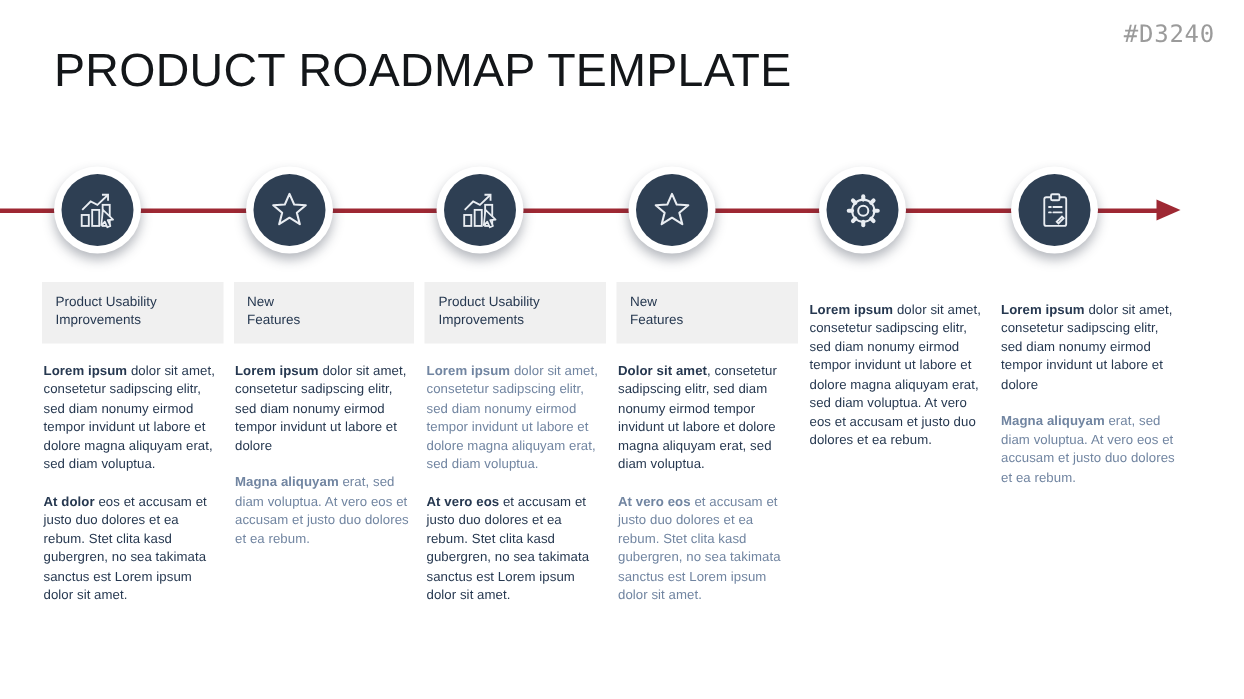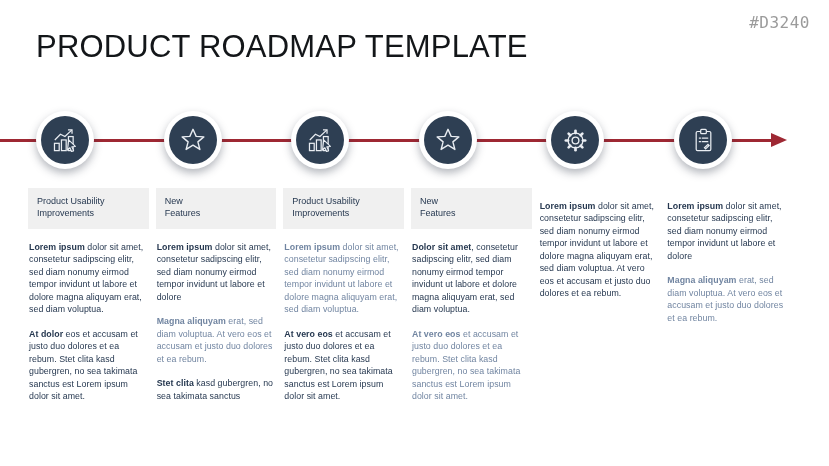--- a/index.html
+++ b/index.html
@@ -156,21 +156,20 @@
           <p><strong>Lorem ipsum</strong><span> dolor sit amet, consetetur sadipscing elitr, sed diam nonumy eirmod tempor invidunt ut labore et dolore magna aliquyam erat, sed diam voluptua.</span></p>
           <p><strong>At dolor</strong><span> eos et accusam et justo duo dolores et ea rebum. Stet clita kasd gubergren, no sea takimata sanctus est Lorem ipsum dolor sit amet.</span></p>
         </div>
       </div>
       <div>
         <div class="col-header">New
 Features</div>
         <div class="col-body">
           <p><strong>Lorem ipsum</strong><span> dolor sit amet, consetetur sadipscing elitr, sed diam nonumy eirmod tempor invidunt ut labore et dolore</span></p>
           <p class="light"><strong>Magna aliquyam</strong><span> erat, sed diam voluptua. At vero eos et accusam et justo duo dolores et ea rebum.</span></p>
-          <p><strong>Stet clita</strong><span> kasd gubergren, no sea takimata sanctus</span></p>
         </div>
       </div>
       <div>
         <div class="col-header">Product Usability
 Improvements</div>
         <div class="col-body">
           <p class="light"><strong>Lorem ipsum</strong><span> dolor sit amet, consetetur sadipscing elitr, sed diam nonumy eirmod tempor invidunt ut labore et dolore magna aliquyam erat, sed diam voluptua.</span></p>
           <p><strong>At vero eos</strong><span> et accusam et justo duo dolores et ea rebum. Stet clita kasd gubergren, no sea takimata sanctus est Lorem ipsum dolor sit amet.</span></p>
         </div>
       </div>

